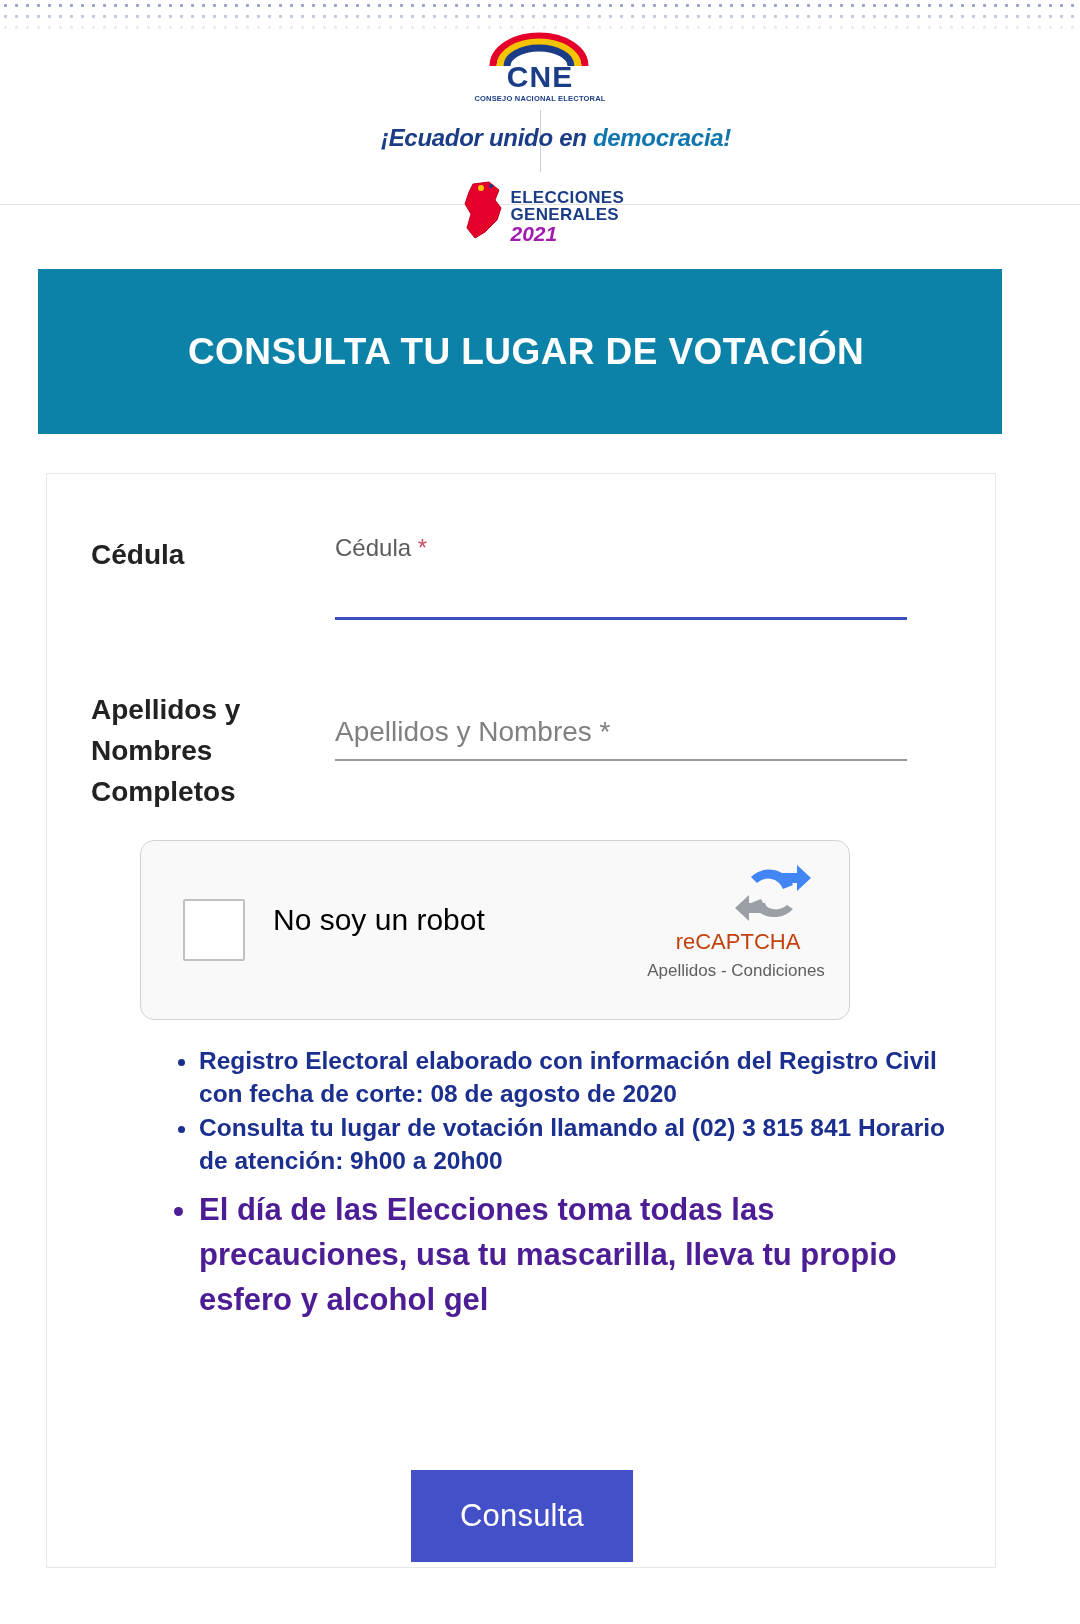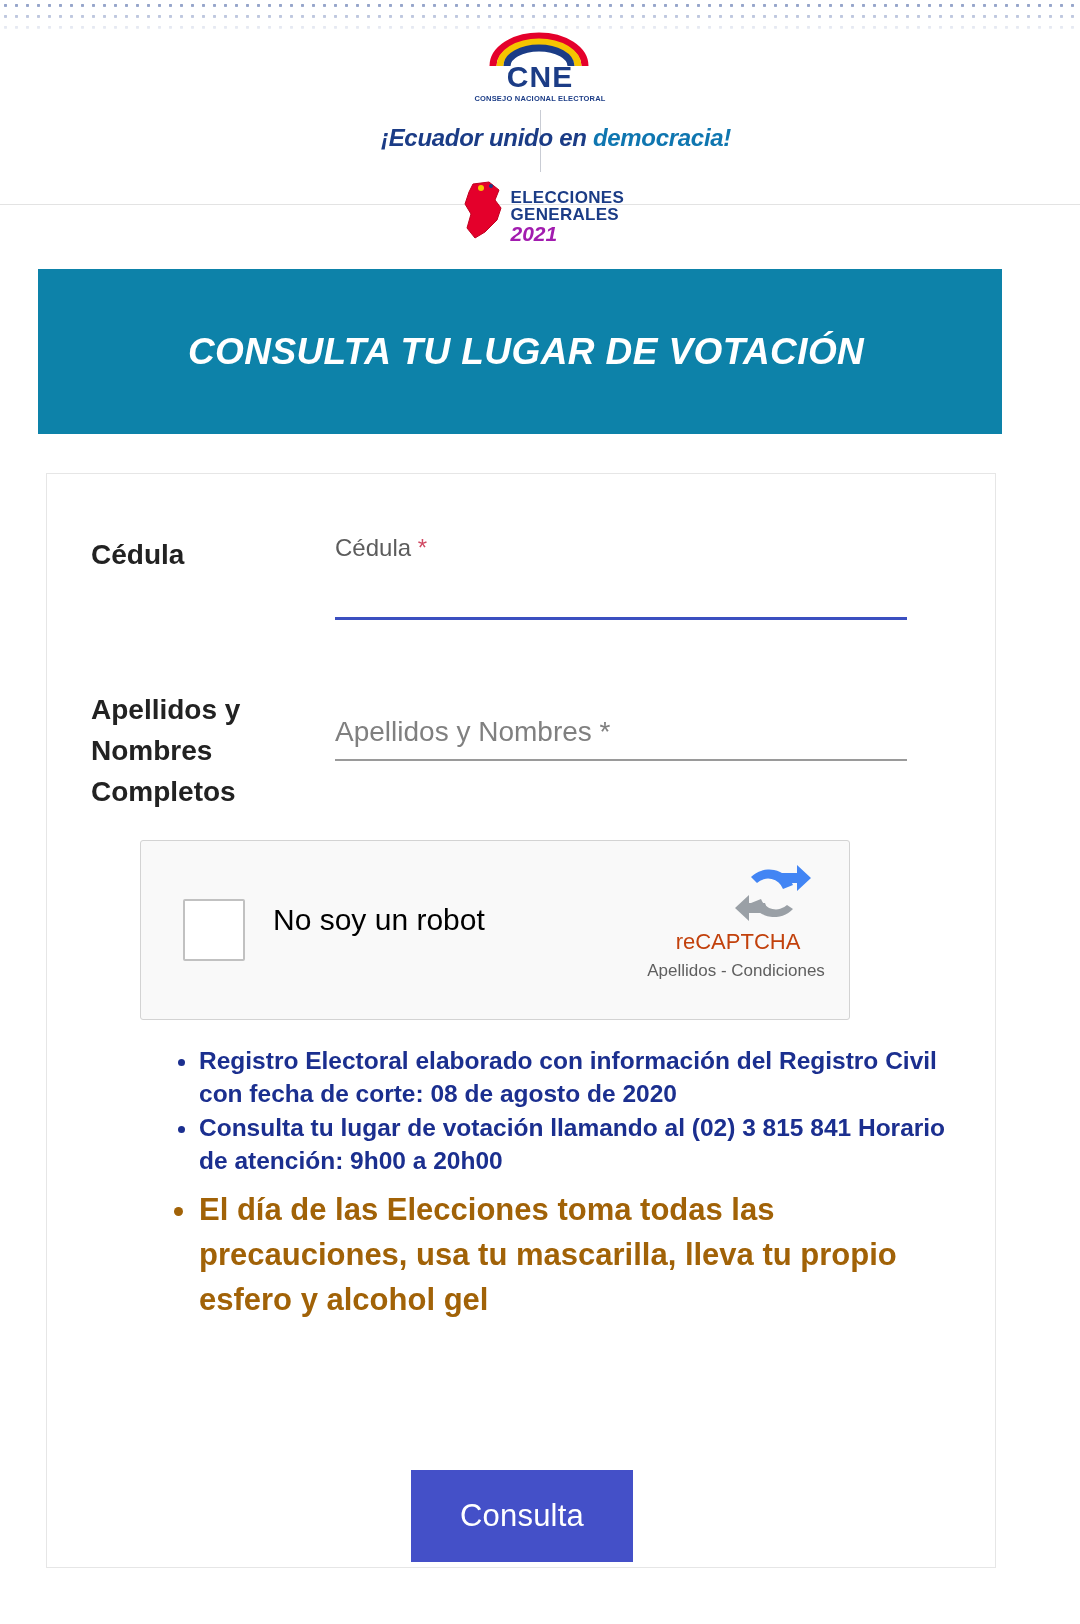--- a/index.html
+++ b/index.html
@@ -137,21 +137,20 @@
   
   .title-bar {
     position: absolute;
     left: 38px;
     top: 269px;
     width: 964px;
     height: 165px;
     background: #0d82a9;
     display: flex;
     align-items: center;
-    font-style: italic;
   }
   .title-bar h1 {
     margin: 0;
     padding-left: 150px;
     font-size: 37px;
     color: #ffffff;
     font-weight: bold;
     letter-spacing: 0.4px;
   }
 
@@ -229,21 +228,21 @@
 
   
   .recaptcha {
     position: absolute;
     left: 93px;
     top: 366px;
     width: 710px;
     height: 180px;
     background: #f9f9f9;
     border: 1px solid #d3d3d3;
-    border-radius: 3px;
+    border-radius: 14px;
     box-sizing: border-box;
   }
   .rc-check {
     position: absolute;
     left: 42px;
     top: 58px;
     width: 58px;
     height: 58px;
     background: #ffffff;
     border: 2px solid #c1c1c1;
@@ -295,21 +294,21 @@
     list-style: disc;
   }
   .notes li.blue {
     color: #1b2f8f;
     font-size: 24.5px;
     font-weight: bold;
     line-height: 33px;
     margin-bottom: 1px;
   }
   .notes li.red {
-    color: #a16207;
+    color: #4c1d95;
     font-size: 31px;
     font-weight: bold;
     line-height: 45px;
     margin-top: 10px;
   }
 
   
   .submit-btn {
     position: absolute;
     left: 364px;

